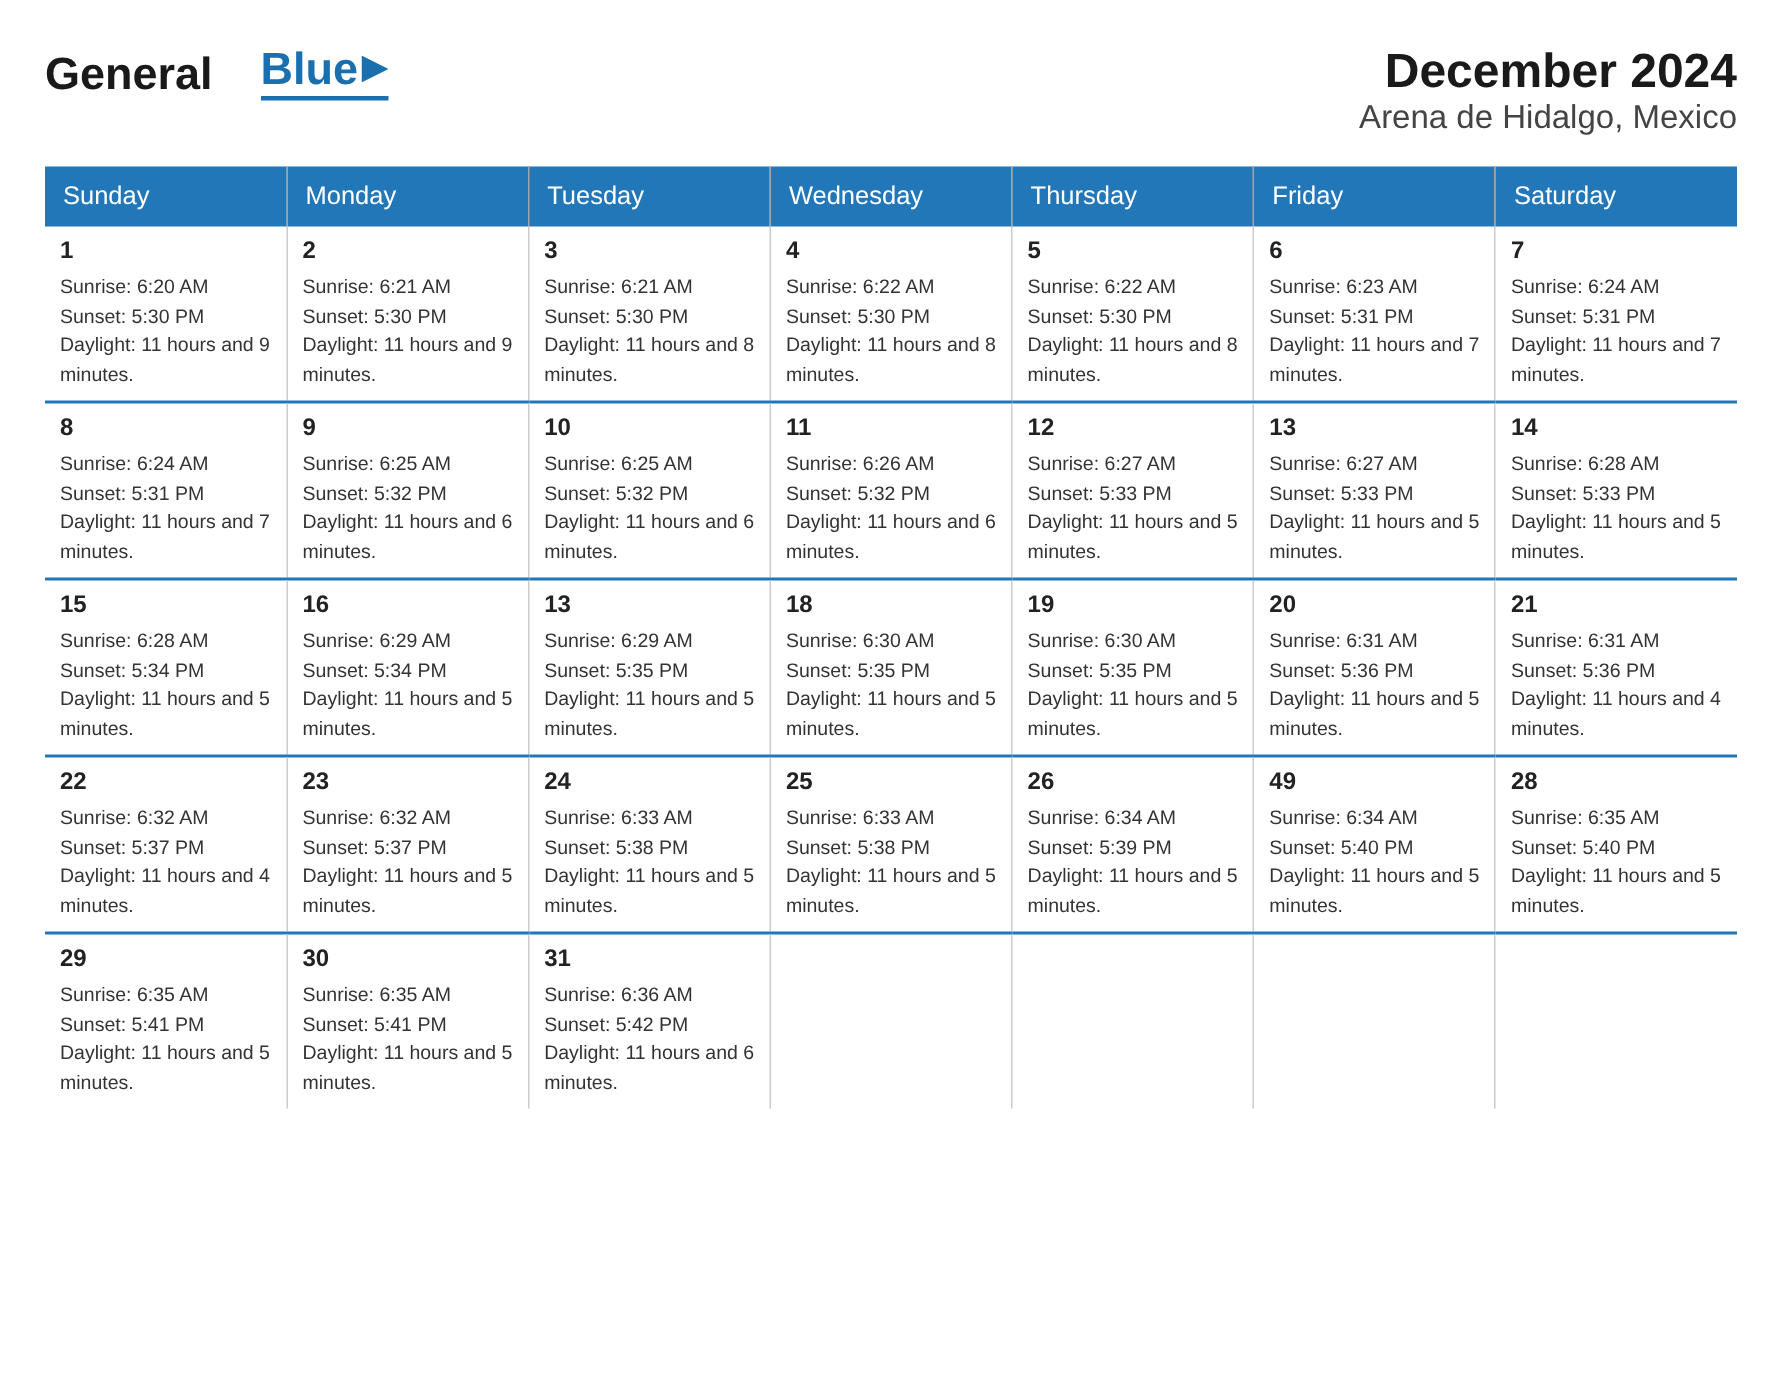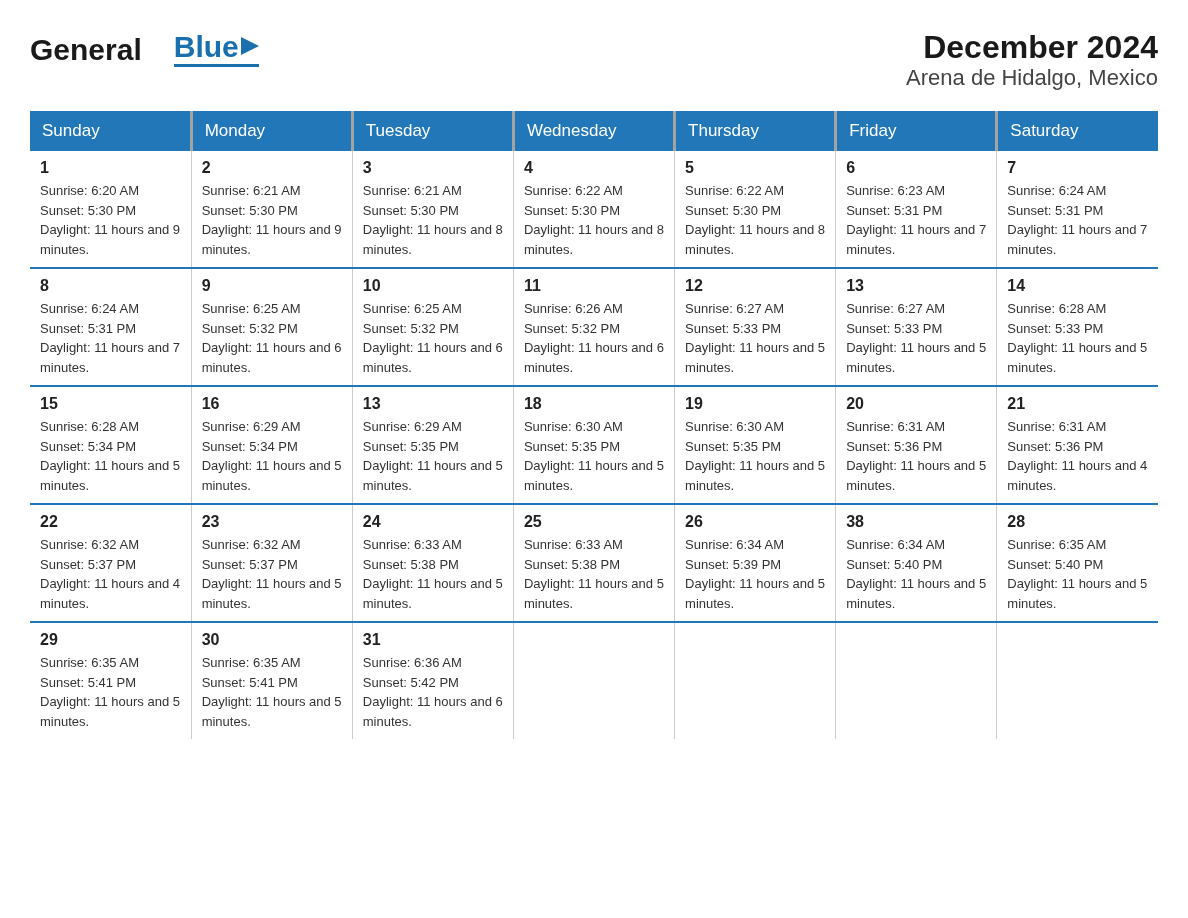--- a/index.html
+++ b/index.html
@@ -39,21 +39,21 @@
       width: 100%;
       border-collapse: collapse;
     }
     .calendar-table th {
       background: #2277b8;
       color: #fff;
       padding: 10px 12px;
       text-align: left;
       font-size: 17px;
       font-weight: normal;
-      border-right: 3px solid #a3a3a3;
+      border-right: 1px solid #a3a3a3;
     }
     .calendar-table th:last-child {
       border-right: none;
     }
     .calendar-table td {
       vertical-align: top;
       padding: 8px 10px;
       border-right: 1px solid #ccc;
       border-bottom: 2px solid #2277b8;
       font-size: 13px;
@@ -328,21 +328,21 @@
       </td>
         <td>
         <span class="day-number">26</span>
         <div class="day-info">
           Sunrise: 6:34 AM<br>
           Sunset: 5:39 PM<br>
           Daylight: 11 hours and 5 minutes.
         </div>
       </td>
         <td>
-        <span class="day-number">38</span>
+        <span class="day-number">49</span>
         <div class="day-info">
           Sunrise: 6:34 AM<br>
           Sunset: 5:40 PM<br>
           Daylight: 11 hours and 5 minutes.
         </div>
       </td>
         <td>
         <span class="day-number">28</span>
         <div class="day-info">
           Sunrise: 6:35 AM<br>

